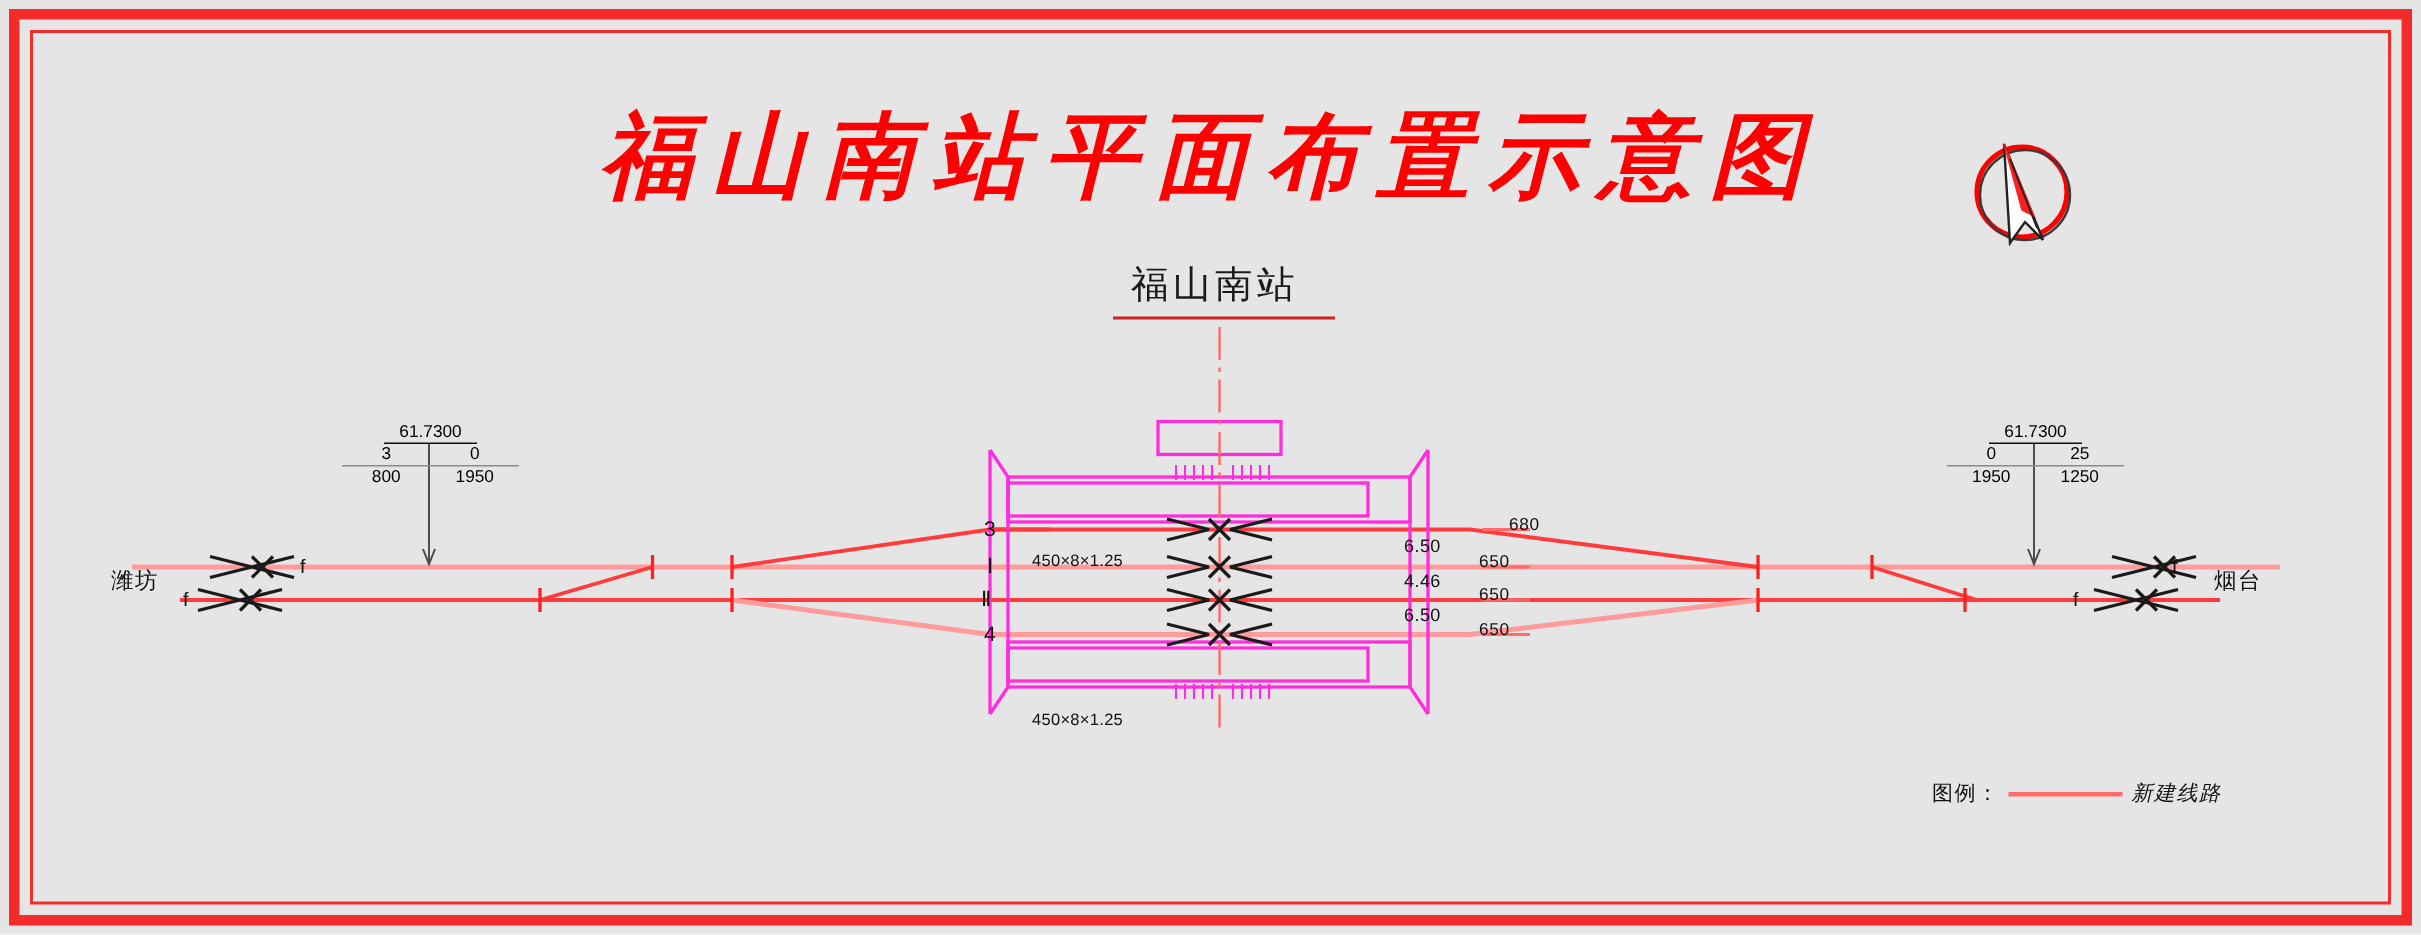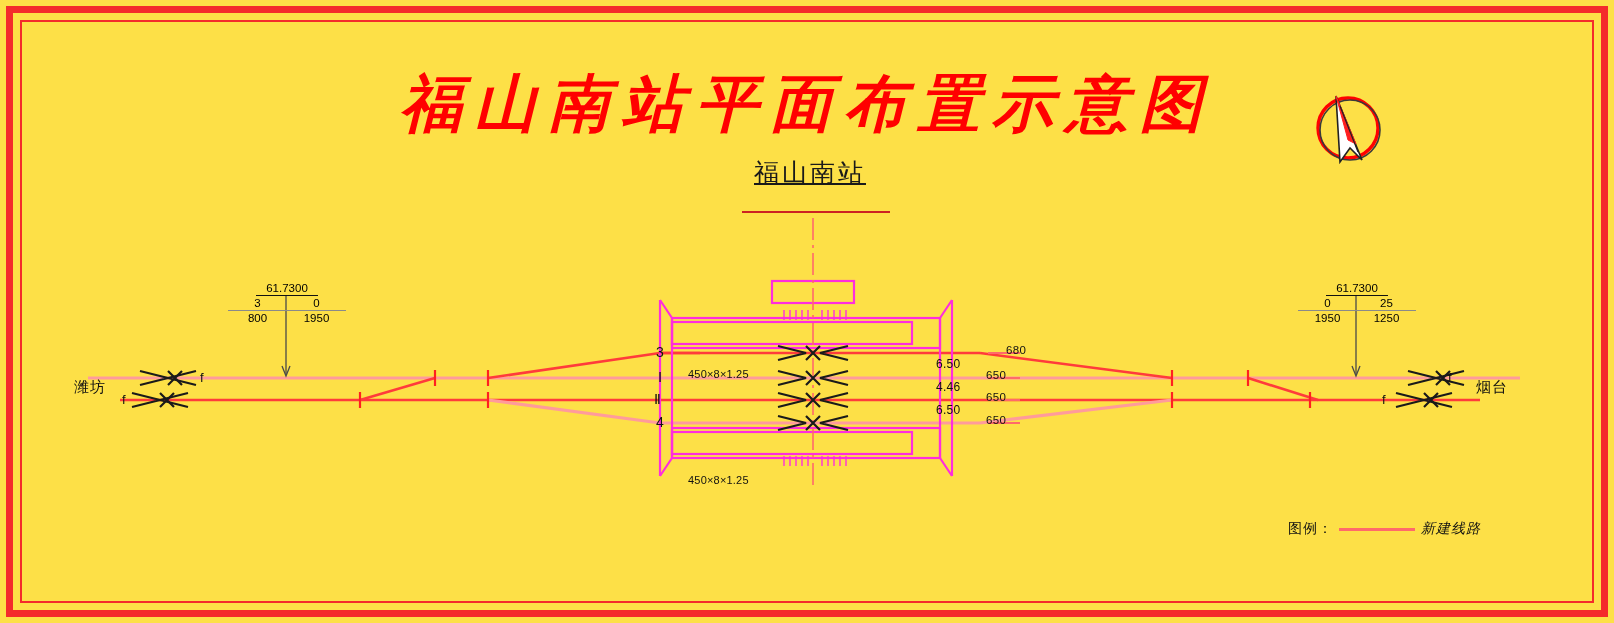--- a/index.html
+++ b/index.html
@@ -1,33 +1,33 @@
 <!DOCTYPE html>
 <html><head>
 <meta charset="utf-8">
 <style>
   html,body{margin:0;padding:0;background:#ffffff;}
   body{width:1614px;height:623px;font-family:"Liberation Sans","DejaVu Sans",sans-serif;overflow:hidden;}
-  #root{position:relative;width:1614px;height:623px;background:#fde047;}
+  #root{position:relative;width:1614px;height:623px;background:#e5e5e5;}
 
   
   .frame-outer{position:absolute;left:6px;top:6px;width:1602px;height:611px;
        border:7px solid #f42b2b;box-sizing:border-box;}
   .frame-inner{position:absolute;left:20px;top:20px;width:1574px;height:583px;
        border:2px solid #f42b2b;box-sizing:border-box;}
 
   
   .title{position:absolute;left:0;top:62px;width:1614px;text-align:center;
        color:#ff0000;font-size:62px;letter-spacing:12px;font-weight:700;
        font-family:"DejaVu Serif","Liberation Serif",serif;
        font-style:italic;white-space:nowrap;}
 
   
-  .station-name{position:absolute;left:700px;top:156px;width:220px;text-align:center;
-       color:#1a1a1a;font-size:25px;letter-spacing:3px;white-space:nowrap;text-decoration:underline;}
+  .station-name{position:absolute;left:700px;top:173px;width:220px;text-align:center;
+       color:#1a1a1a;font-size:25px;letter-spacing:3px;white-space:nowrap;}
   .station-underline{position:absolute;left:742px;top:211px;width:148px;height:2px;background:#cc2222;}
 
   
   .compass{position:absolute;left:1300px;top:82px;width:96px;height:92px;}
 
   
   .layer{position:absolute;left:0;top:0;width:1614px;height:623px;pointer-events:none;}
 
   
   .lbl{position:absolute;color:#111;white-space:nowrap;font-size:12px;

